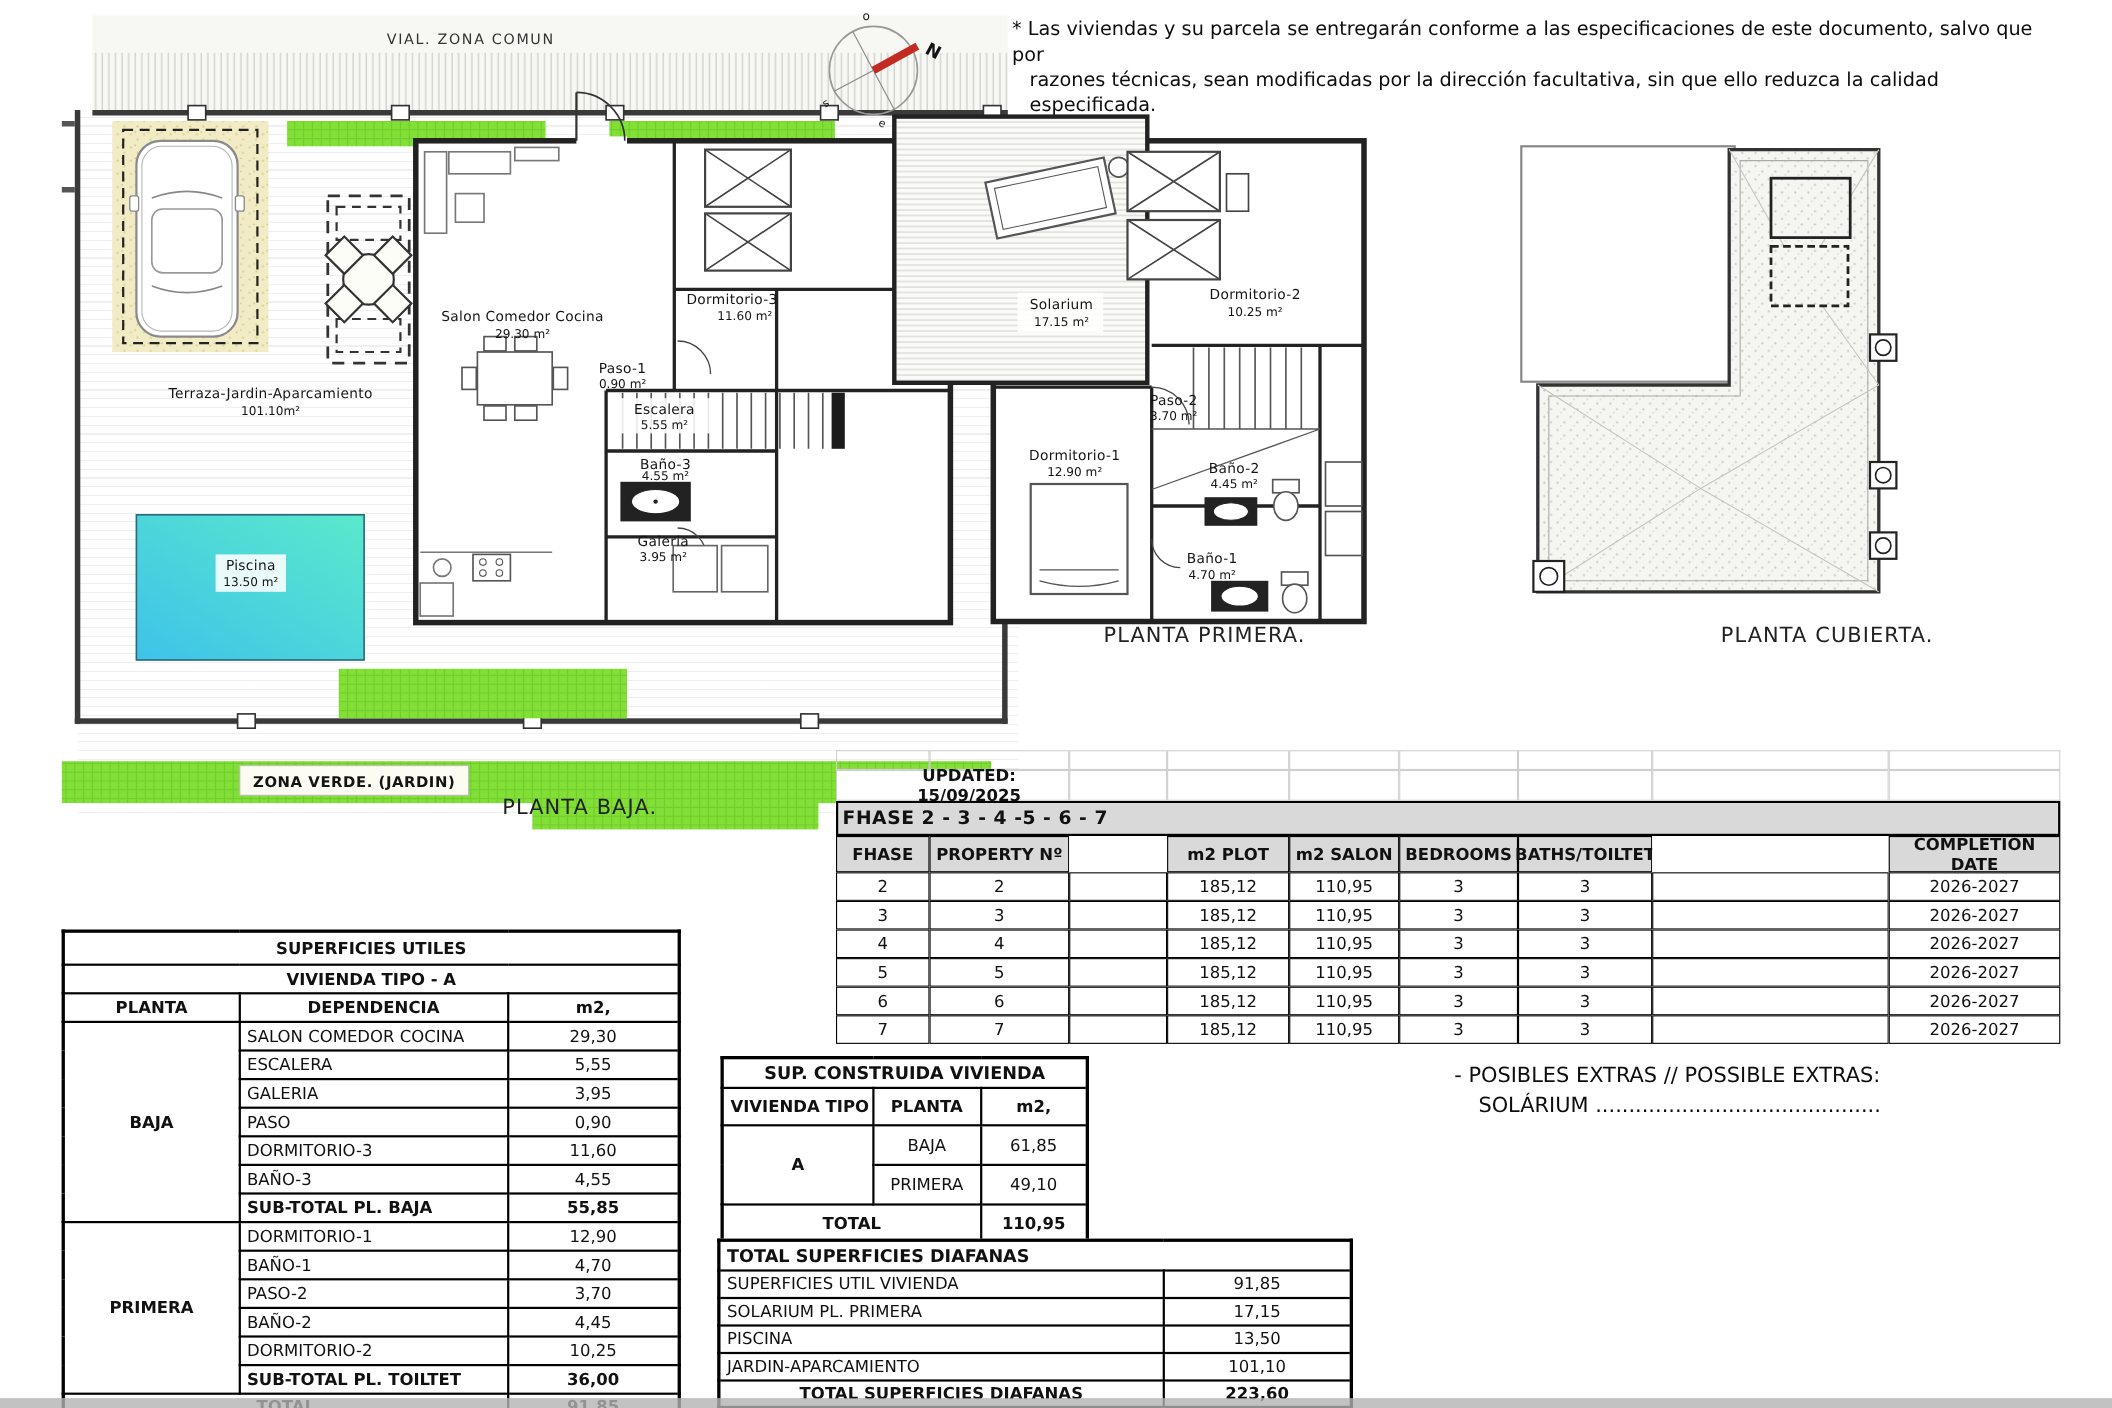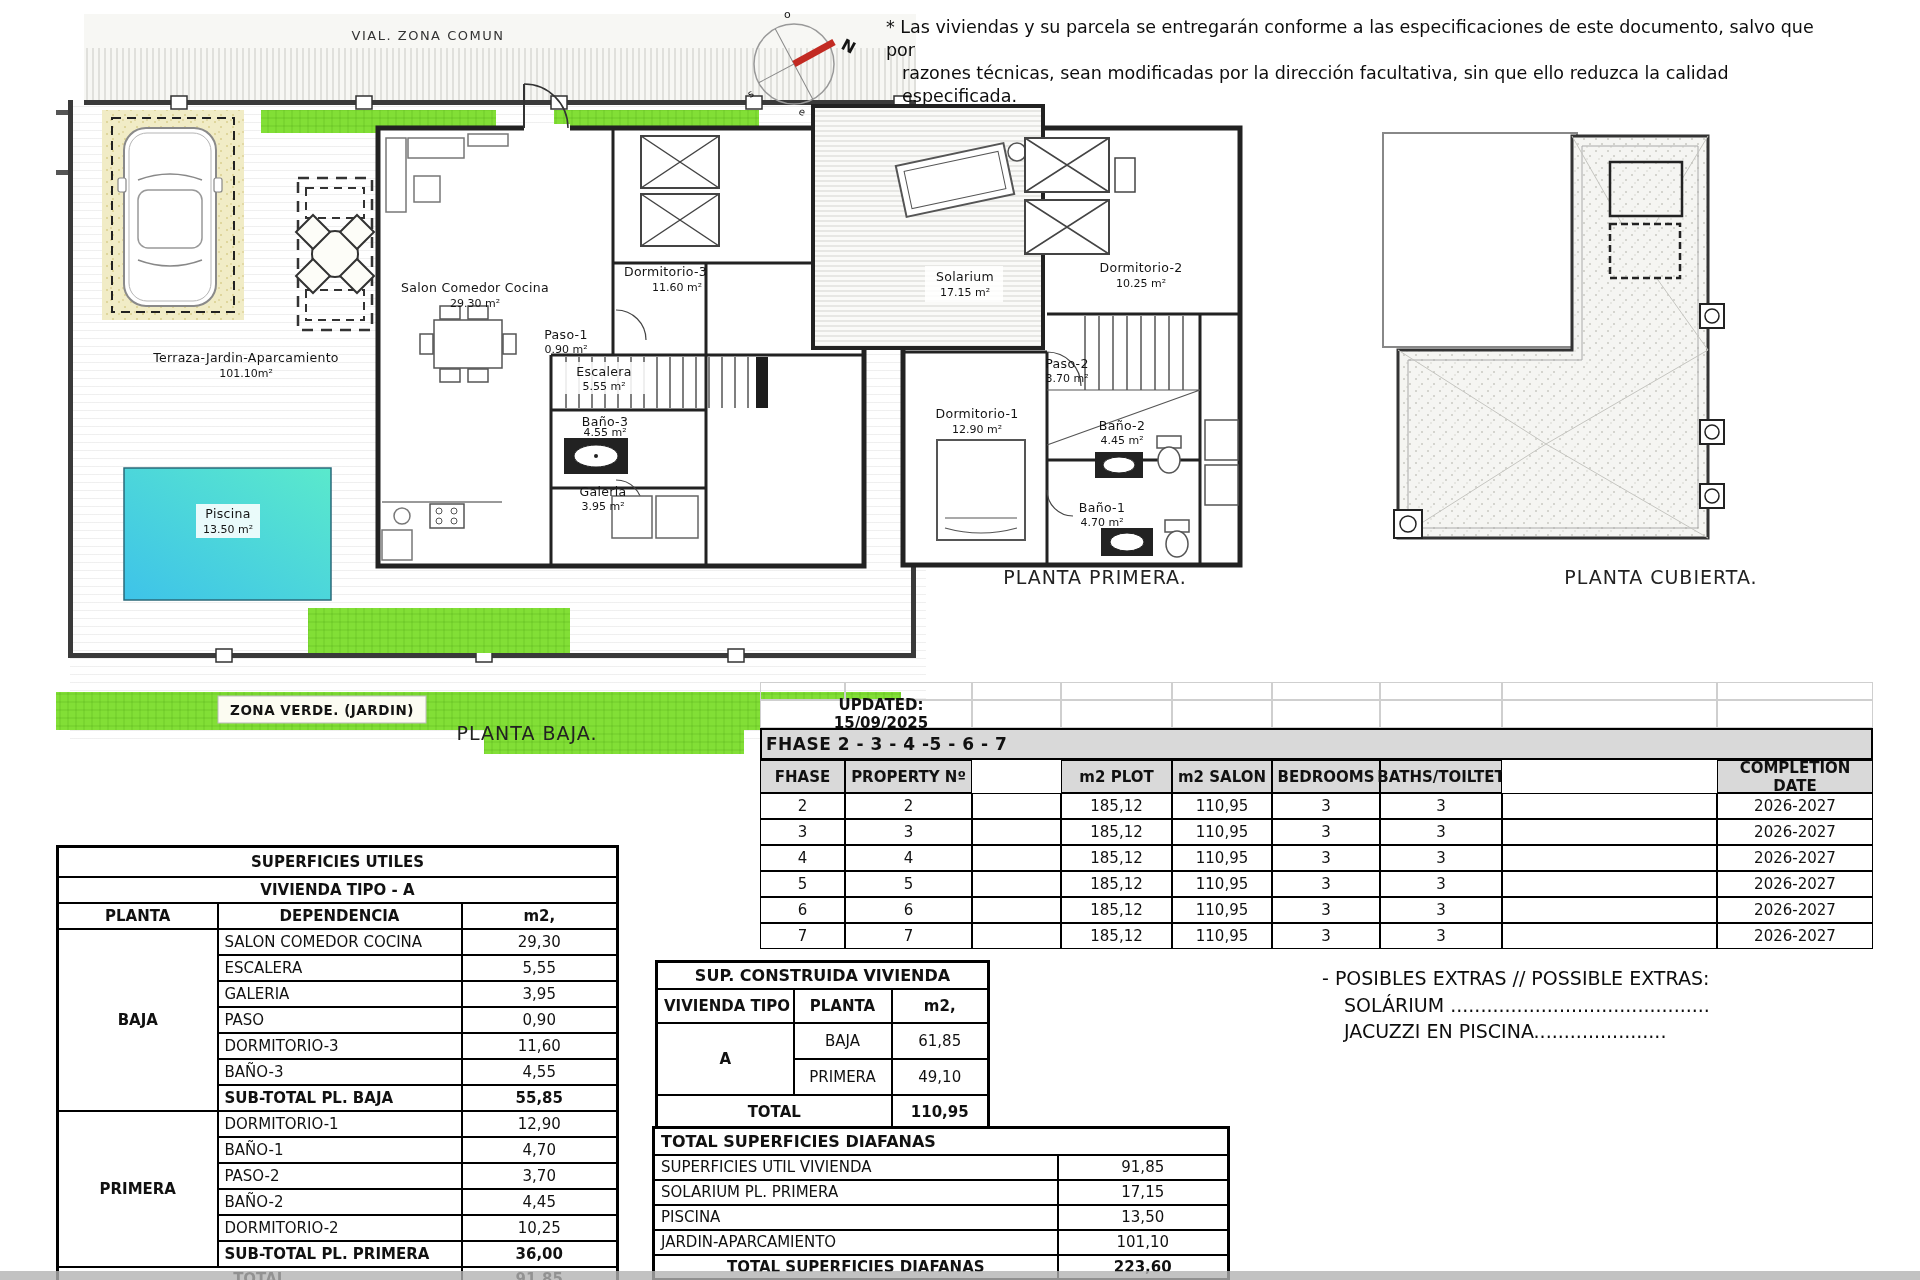--- a/index.html
+++ b/index.html
@@ -1,21 +1,21 @@
 <!DOCTYPE html>
 <html><head>
 <meta charset="utf-8">
 <style>
   html,body{margin:0;padding:0;background:#e8e8e8;}
   #canvas{position:relative;width:1920px;height:1280px;background:#ffffff;overflow:hidden;
           font-family:"DejaVu Sans","Liberation Sans",sans-serif;color:#111;}
   .abs{position:absolute;}
 
   
-  .disclaimer{left:886px;top:16px;width:960px;font-size:17.5px;line-height:1.32;color:#0d0d0d;}
+  .disclaimer{left:886px;top:16px;width:960px;font-size:17.5px;line-height:1.32;color:#0d0d0d;padding-left:34px;}
   .disclaimer .l2{display:block;padding-left:16px;}
 
   
   .baja-texture{left:70px;top:106px;width:856px;height:640px;
     background:repeating-linear-gradient(180deg, rgba(125,125,125,0.12) 0 1px, transparent 1px 8px);}
 
   
   svg text{font-family:"DejaVu Sans","Liberation Sans",sans-serif;fill:#141414;}
   .cap{font-size:19px;letter-spacing:1px;fill:#222;}
   .room{font-size:12.5px;letter-spacing:.3px;}
@@ -530,21 +530,21 @@
         </tr>
     <tr>
           <td class="dep">BAÑO-2</td>
           <td class="val">4,45</td>
         </tr>
     <tr>
           <td class="dep">DORMITORIO-2</td>
           <td class="val">10,25</td>
         </tr>
     <tr>
-          <td class="dep bold">SUB-TOTAL PL. PRIMERA</td>
+          <td class="dep bold">SUB-TOTAL PL. TOILTET</td>
           <td class="val bold">36,00</td>
         </tr>
     <tr>
           <td colspan="2" class="cen bold">TOTAL</td>
           <td class="val bold">91,85</td>
         </tr>
   </tbody>
     </table>
 
   <table class="abs doc sc-table">
@@ -606,17 +606,16 @@
     <tr>
           <td class="cen bold">TOTAL SUPERFICIES DIAFANAS</td>
           <td class="val bold">223,60</td>
         </tr>
   </tbody>
     </table>
 
   <div class="abs notes">
     <div class="n2">- POSIBLES EXTRAS // POSSIBLE EXTRAS:</div>
     <div class="ind">SOLÁRIUM ...........................................</div>
-    <div class="ind">JACUZZI EN PISCINA......................</div>
   </div>
 
   <div class="abs bottom-bar"></div>
 </div>
 
 </body></html>

